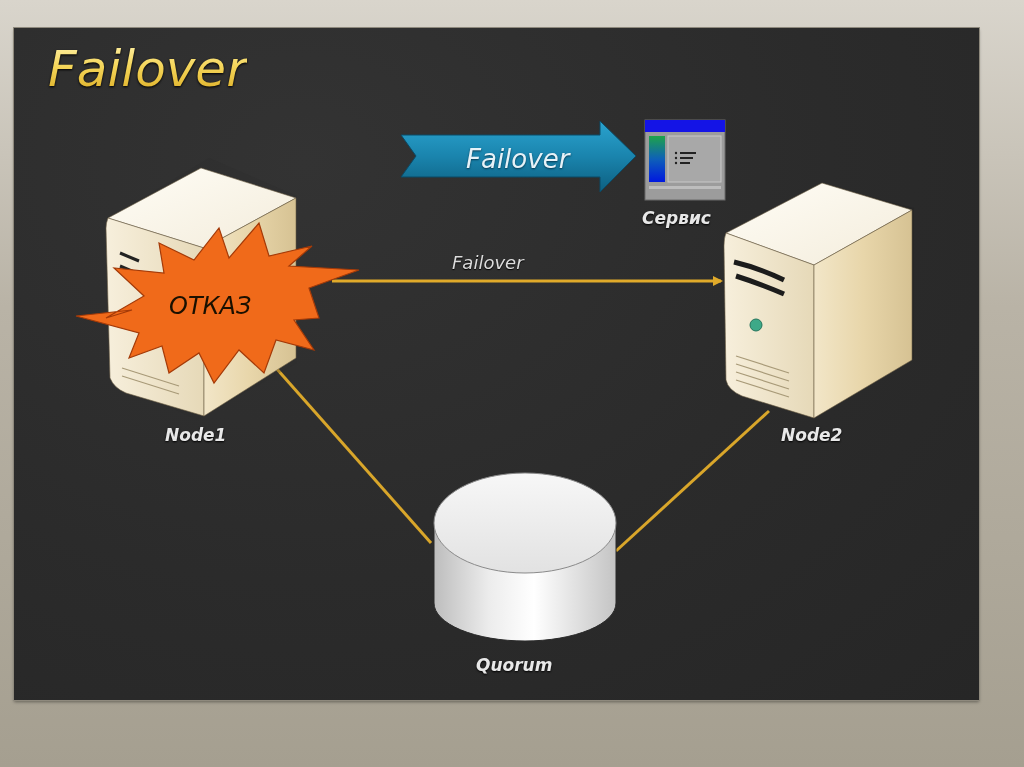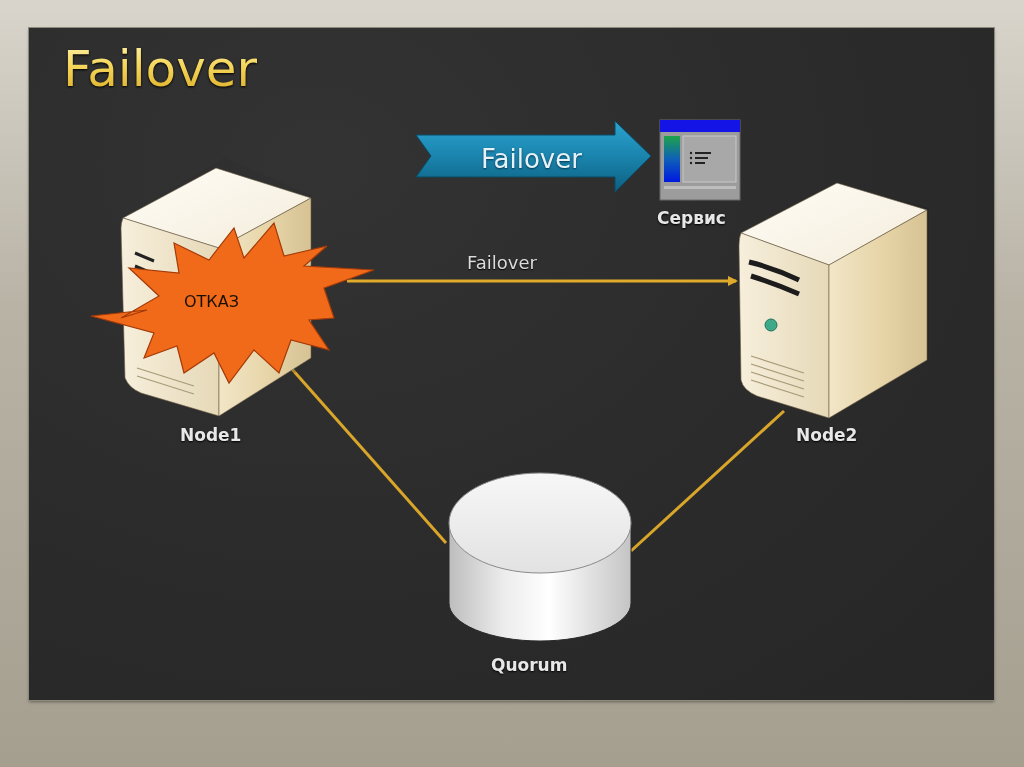--- a/index.html
+++ b/index.html
@@ -3,23 +3,24 @@
   <meta charset="utf-8">
   <style>
     html, body { margin: 0; padding: 0; }
     body {
       width: 1024px; height: 767px; overflow: hidden;
       background: linear-gradient(180deg, #d9d5cc 0%, #b9b3a6 40%, #a59f90 100%);
       position: relative;
       font-family: "DejaVu Sans", sans-serif;
     }
     .slide {
-      position: absolute; left: 29px; top: 28px; width: 965px; height: 672px;
+      position: absolute; left: 14px; top: 28px; width: 965px; height: 672px;
       background: radial-gradient(ellipse at 30% 20%, #333333 0%, #2b2b2b 55%, #262626 100%);
       box-shadow: 0 0 0 1px #8e897d, 0 2px 3px rgba(0,0,0,0.4);
+      font-style: italic;
     }
     .title {
       position: absolute; left: 34px; top: 12px;
       font-family: "DejaVu Sans", sans-serif;
       font-size: 50px; font-weight: normal; letter-spacing: 0px;
       color: #f2cf52;
       background: linear-gradient(180deg, #fff3b0 0%, #f5d65a 45%, #d9a91f 100%);
       -webkit-background-clip: text; background-clip: text; -webkit-text-fill-color: transparent;
       filter: drop-shadow(0 1px 1px #000);
     }
@@ -32,21 +33,21 @@
     .hb-label {
       position: absolute; color: #dcdcdc; font-family: "DejaVu Sans", sans-serif;
       font-size: 18px; left: 438px; top: 224px; text-shadow: 0 1px 1px #000;
     }
     .arrow-label {
       position: absolute; left: 452px; top: 116px; color: #e6f2f8;
       font-family: "DejaVu Sans", sans-serif; font-size: 26px; text-shadow: 0 1px 2px #05374f;
     }
     .otkaz {
       position: absolute; left: 155px; top: 264px; color: #1a1000;
-      font-family: "DejaVu Sans", sans-serif; font-size: 16px;
+      font-family: "DejaVu Sans", sans-serif; font-size: 24px;
     }
   </style>
 </head>
 <body>
 
 <div class="slide">
   <div class="title">Failover</div>
 
   <svg class="diagram" width="965" height="672" viewBox="0 0 965 672">
     <defs>

